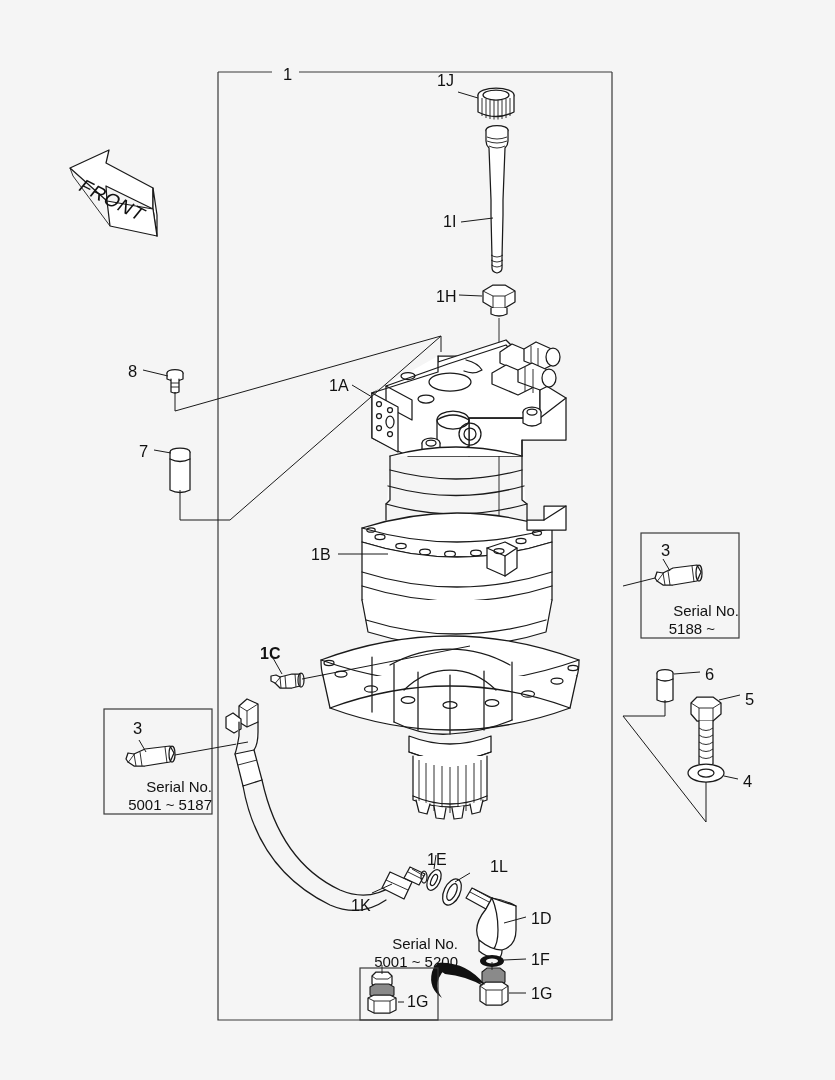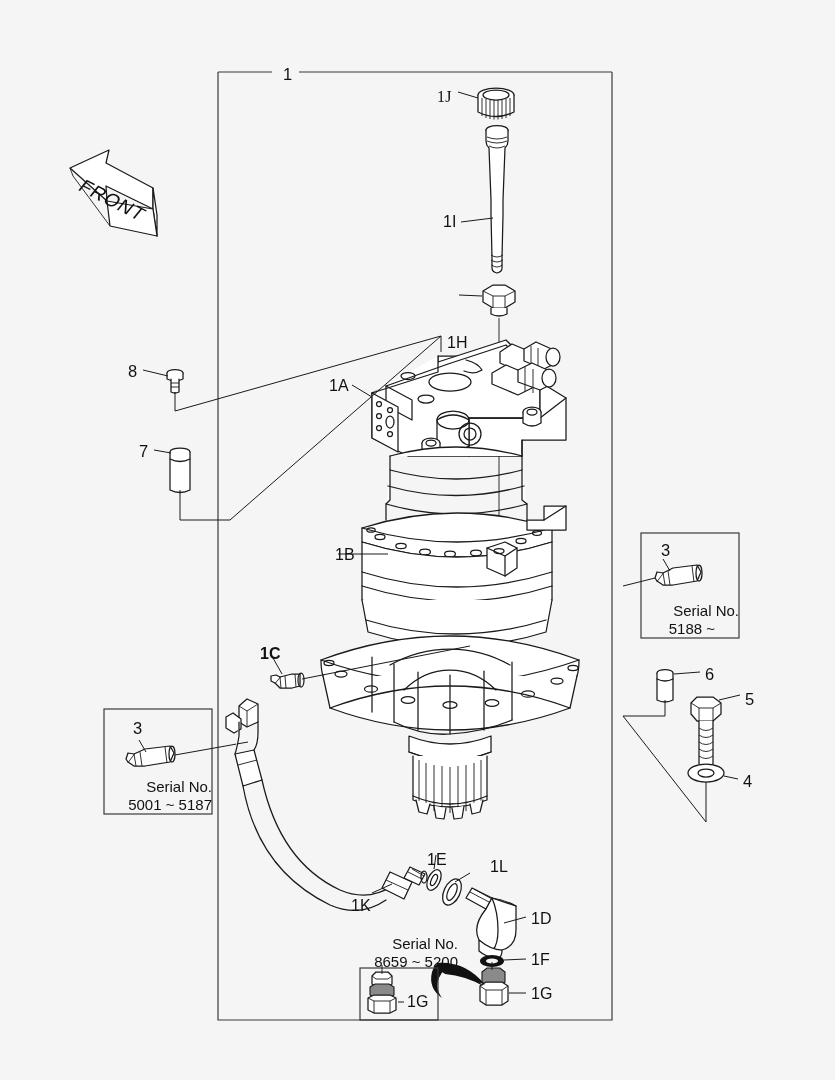--- a/index.html
+++ b/index.html
@@ -431,25 +431,25 @@
       <path class="thin" d="M 368 998 L 374 1001 L 390 1001 L 396 998"></path>
       <path class="thin" d="M 374 1001 L 374 1013"></path>
       <path class="thin" d="M 390 1001 L 390 1013"></path>
       <path class="thin" d="M 382 965 L 382 974"></path>
       <path class="lead" d="M 398 1002 L 404 1002"></path>
     </g>
 
   </svg>
 
   <div class="lbl num" style="left:283px; top:65px;">1</div>
-  <div class="lbl" style="left:437px; top:88px;font-family:Liberation Serif, serif;">1J</div>
+  <div class="lbl" style="left:437px; top:72px;">1J</div>
   <div class="lbl" style="left:443px; top:213px;">1I</div>
-  <div class="lbl" style="left:447px; top:288px;margin-top:46px;">1H</div>
+  <div class="lbl" style="left:436px; top:288px;">1H</div>
   <div class="lbl" style="left:329px; top:377px;">1A</div>
-  <div class="lbl" style="left:311px; top:546px;margin-left:24px;">1B</div>
+  <div class="lbl" style="left:311px; top:546px;">1B</div>
   <div class="lbl" style="left:260px; top:645px;font-weight:bold;">1C</div>
   <div class="lbl" style="left:351px; top:897px;">1K</div>
   <div class="lbl" style="left:427px; top:839px;margin-top:12px;">1E</div>
   <div class="lbl" style="left:466px; top:858px;margin-left:24px;">1L</div>
   <div class="lbl" style="left:531px; top:910px;">1D</div>
   <div class="lbl" style="left:531px; top:951px;text-align:center;">1F</div>
   <div class="lbl" style="left:531px; top:985px;">1G</div>
   <div class="lbl" style="left:407px; top:993px;">1G</div>
   <div class="lbl num" style="left:128px; top:362px;">8</div>
   <div class="lbl num" style="left:139px; top:442px;">7</div>
@@ -460,17 +460,17 @@
   <div class="lbl num" style="left:133px; top:719px;">3</div>
   <div class="lbl num" style="left:661px; top:541px;">3</div>
 
   <div class="boxcap" style="left:104px; top:778px; width:108px;">Serial No.</div>
   <div class="boxcap" style="left:104px; top:796px; width:108px;">5001 ~ 5187</div>
 
   <div class="boxcap" style="left:641px; top:602px; width:98px;">Serial No.</div>
   <div class="boxcap" style="left:641px; top:620px; width:74px;">5188 ~</div>
 
   <div class="boxcap" style="left:340px; top:935px; width:118px;">Serial No.</div>
-  <div class="boxcap" style="left:340px; top:953px; width:118px;">8659 ~ 5200</div>
+  <div class="boxcap" style="left:340px; top:953px; width:118px;">5001 ~ 5200</div>
 
   <div class="frontword" style="left:88px; top:176px; transform: rotate(27deg) skewX(-12deg); transform-origin: left top;">FRONT</div>
 
 </div>
 
 </body></html>

